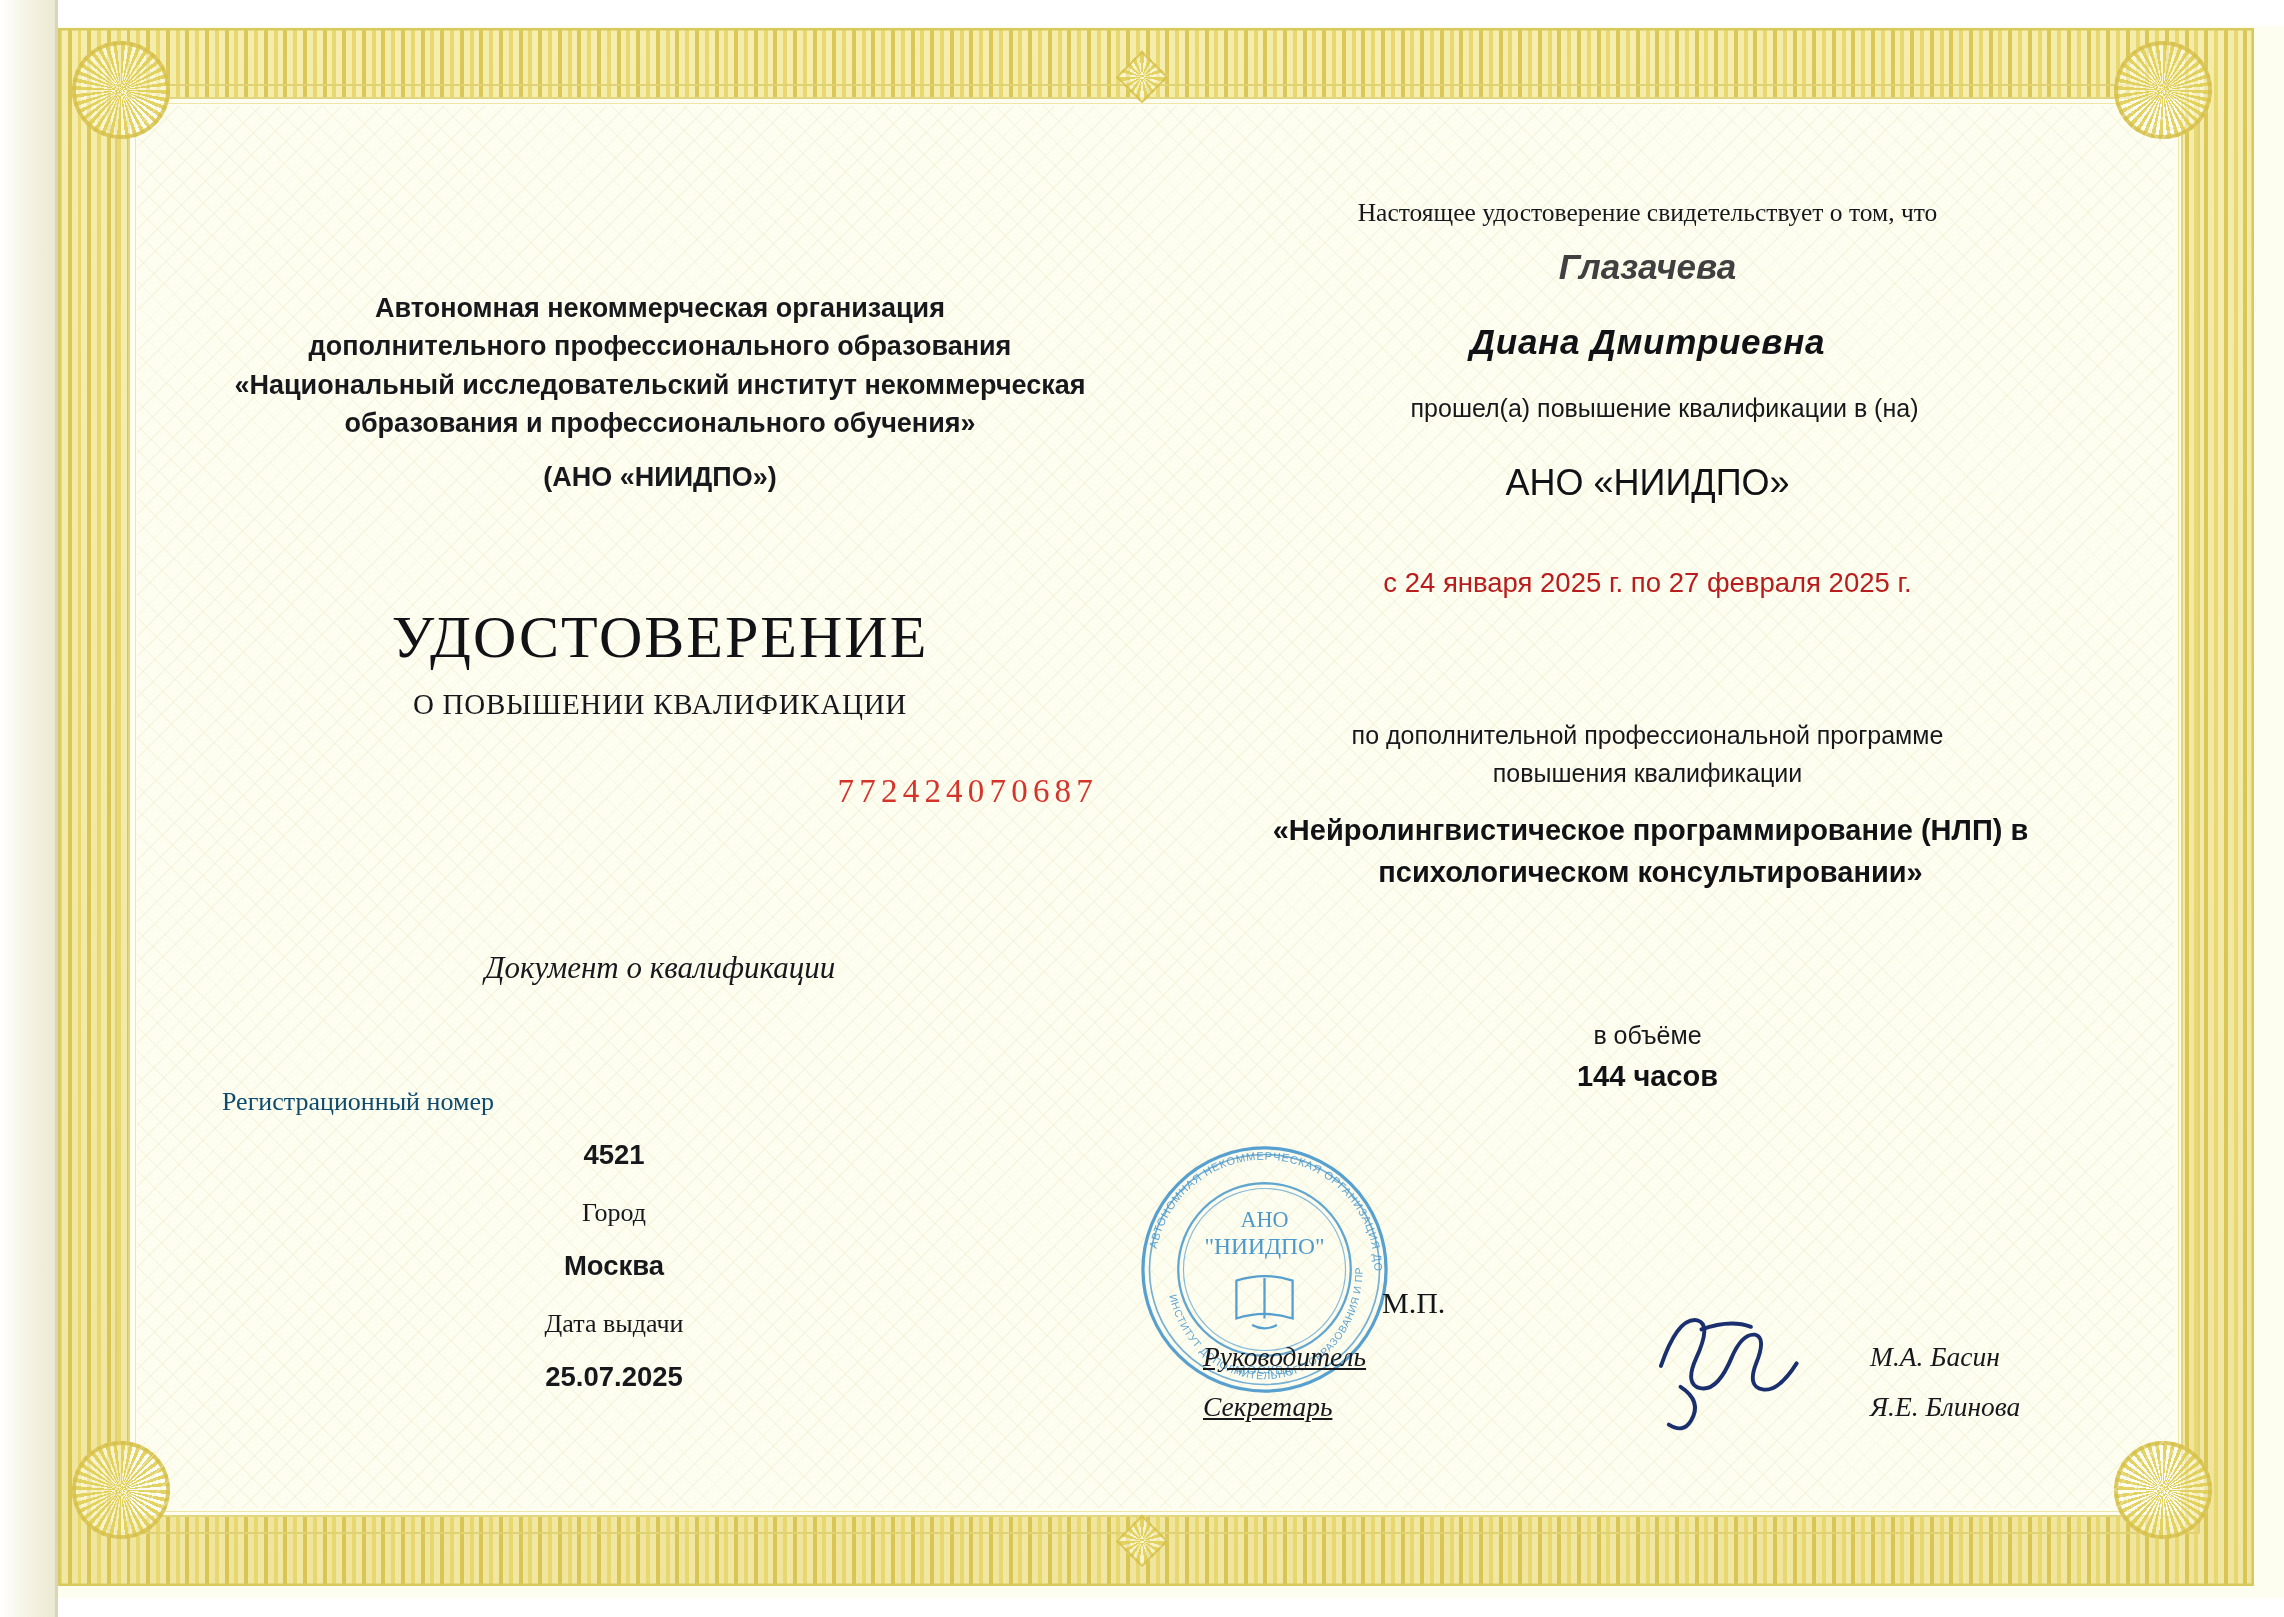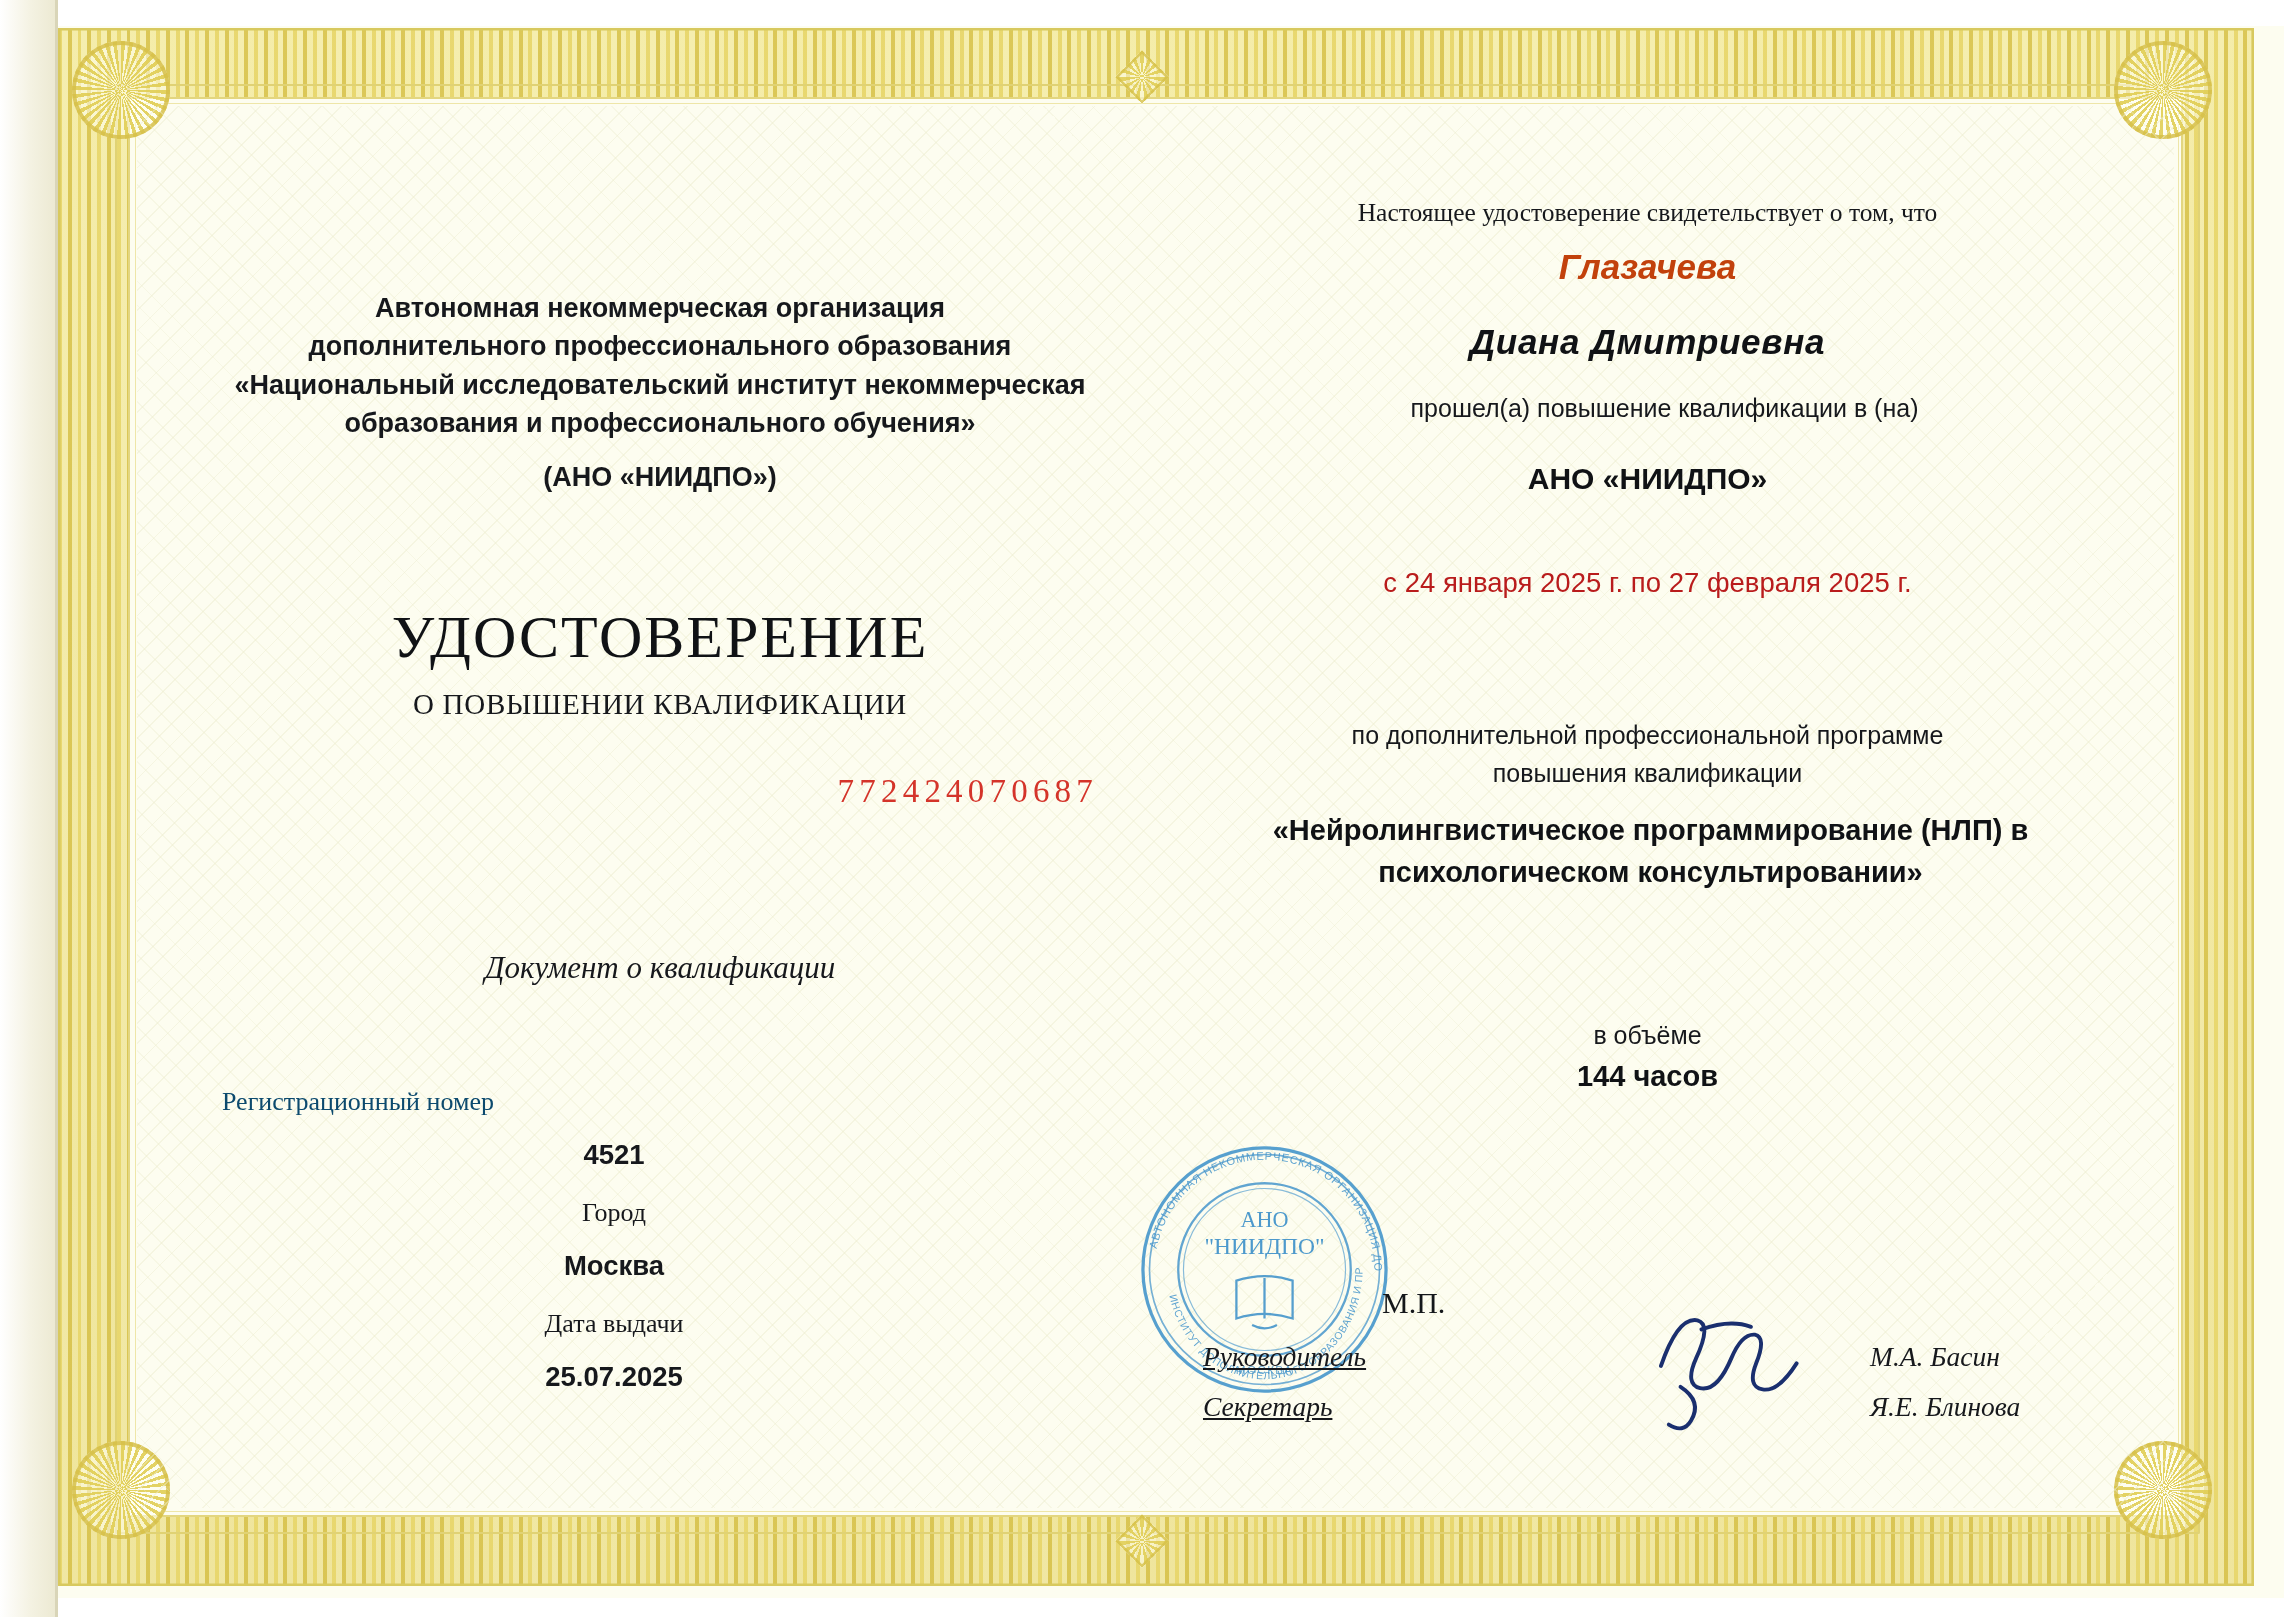--- a/index.html
+++ b/index.html
@@ -272,21 +272,21 @@
     color: #16181c;
   }
   .r-surname {
     position: absolute;
     left: 0; top: 141px;
     width: 981px;
     text-align: center;
     font-weight: bold;
     font-style: italic;
     font-size: 35px;
-    color: #c2410c;
+    color: #404040;
   }
   .r-firstname {
     position: absolute;
     left: 0; top: 216px;
     width: 981px;
     text-align: center;
     font-weight: bold;
     font-style: italic;
     font-size: 35px;
     letter-spacing: 0.7px;
@@ -298,22 +298,22 @@
     width: 981px;
     text-align: center;
     font-size: 25px;
     color: #16181c;
   }
   .r-org {
     position: absolute;
     left: 0; top: 356px;
     width: 981px;
     text-align: center;
-    font-weight: bold;
-    font-size: 30px;
+    font-weight: normal;
+    font-size: 36px;
     color: #101215;
   }
   .r-period {
     position: absolute;
     left: 0; top: 461px;
     width: 981px;
     text-align: center;
     font-size: 27.5px;
     color: #b91c1c;
   }

